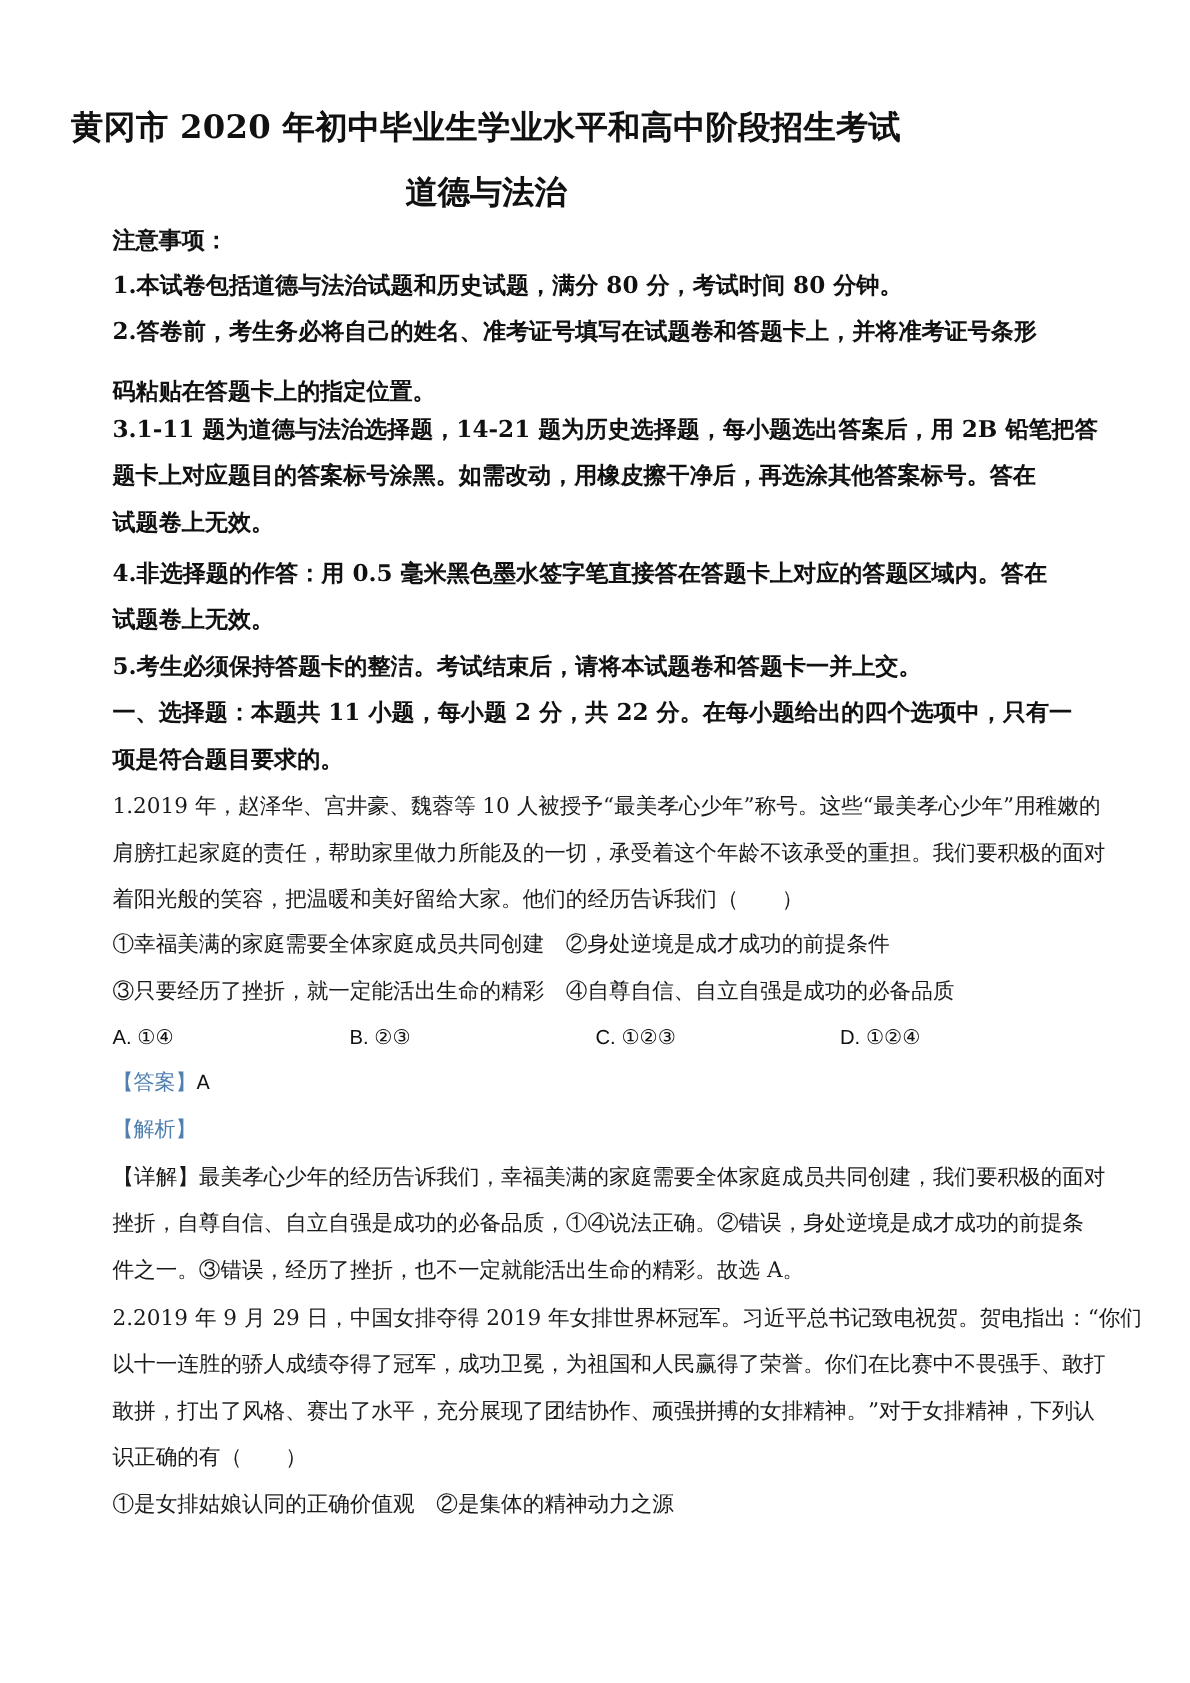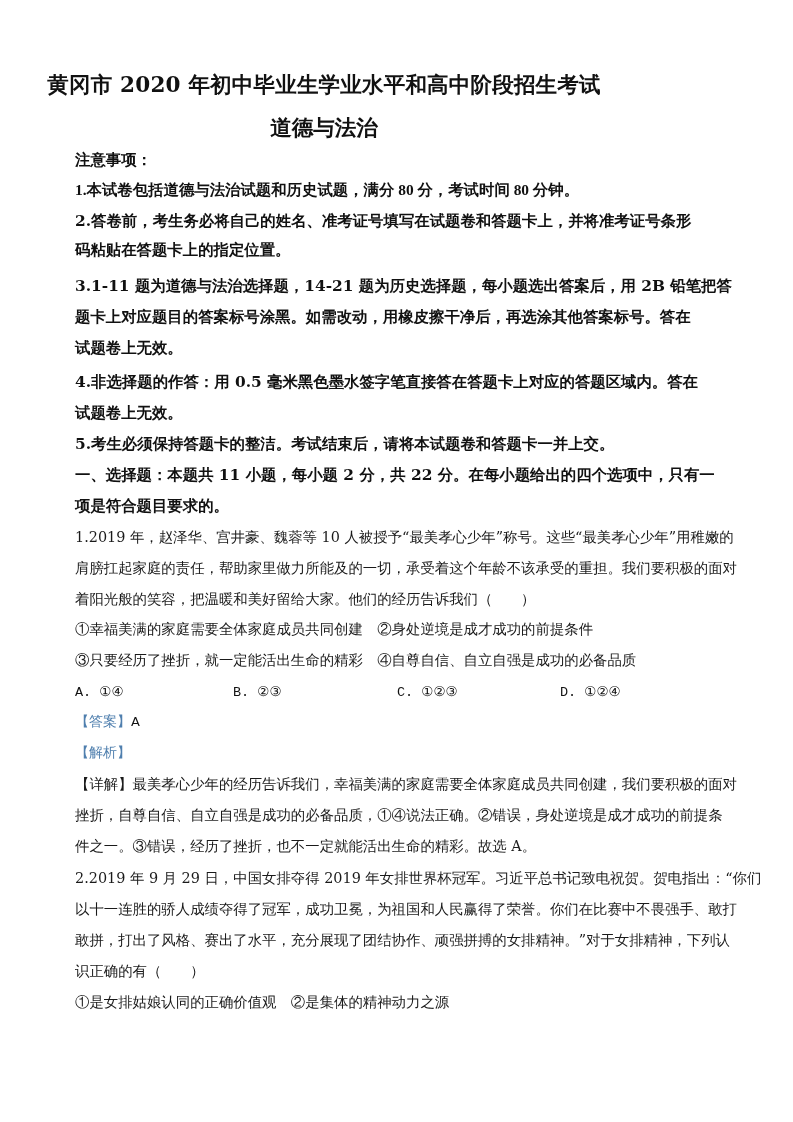--- a/index.html
+++ b/index.html
@@ -12,34 +12,34 @@
     .title.main { top: 70px; font-size: 21.5px; letter-spacing: 0.2px; }
     .title.sub { top: 113px; font-size: 21.5px; }
     .line {
       position: absolute; left: 75px; white-space: nowrap;
       font-family: "DejaVu Serif", "Liberation Serif", serif; font-size: 15.2px; color: #111;
     }
     .bold { font-weight: bold; font-size: 15.4px; }
     .reg { font-weight: normal; font-size: 14.4px; color: #1a1a1a; }
     .label-blue { color: #4f7fae; font-family: "DejaVu Sans", "Liberation Sans", sans-serif; font-size: 14px; }
     .ans-letter { font-family: "DejaVu Sans", "Liberation Sans", sans-serif; font-size: 13px; color: #111; }
-    .opt { position: absolute; font-family: Liberation Mono, monospace; font-size: 13.5px; color: #111; white-space: nowrap; }
+    .opt { position: absolute; font-family: Liberation Sans, sans-serif; font-size: 13.5px; color: #111; white-space: nowrap; }
   </style>
 </head>
 <body>
 
 <div class="page">
 
   <div class="title main">黄冈市 2020 年初中毕业生学业水平和高中阶段招生考试</div>
   <div class="title sub">道德与法治</div>
 
   <div class="line bold" style="top:150px;">注意事项：</div>
-  <div class="line bold" style="top:180px;font-family:Liberation Serif, serif;">1.本试卷包括道德与法治试题和历史试题，满分 80 分，考试时间 80 分钟。</div>
+  <div class="line bold" style="top:180px;">1.本试卷包括道德与法治试题和历史试题，满分 80 分，考试时间 80 分钟。</div>
   <div class="line bold" style="top:211px;">2.答卷前，考生务必将自己的姓名、准考证号填写在试题卷和答题卡上，并将准考证号条形</div>
-  <div class="line bold" style="top:240px;">码粘贴在答题卡上的指定位置。</div>
+  <div class="line bold" style="top:251px;">码粘贴在答题卡上的指定位置。</div>
   <div class="line bold" style="top:276px;">3.1-11 题为道德与法治选择题，14-21 题为历史选择题，每小题选出答案后，用 2B 铅笔把答</div>
   <div class="line bold" style="top:307px;">题卡上对应题目的答案标号涂黑。如需改动，用橡皮擦干净后，再选涂其他答案标号。答在</div>
   <div class="line bold" style="top:338px;">试题卷上无效。</div>
   <div class="line bold" style="top:372px;">4.非选择题的作答：用 0.5 毫米黑色墨水签字笔直接答在答题卡上对应的答题区域内。答在</div>
   <div class="line bold" style="top:403px;">试题卷上无效。</div>
   <div class="line bold" style="top:434px;">5.考生必须保持答题卡的整洁。考试结束后，请将本试题卷和答题卡一并上交。</div>
 
   <div class="line bold" style="top:465px;">一、选择题：本题共 11 小题，每小题 2 分，共 22 分。在每小题给出的四个选项中，只有一</div>
   <div class="line bold" style="top:496px;text-align:center;">项是符合题目要求的。</div>
 

